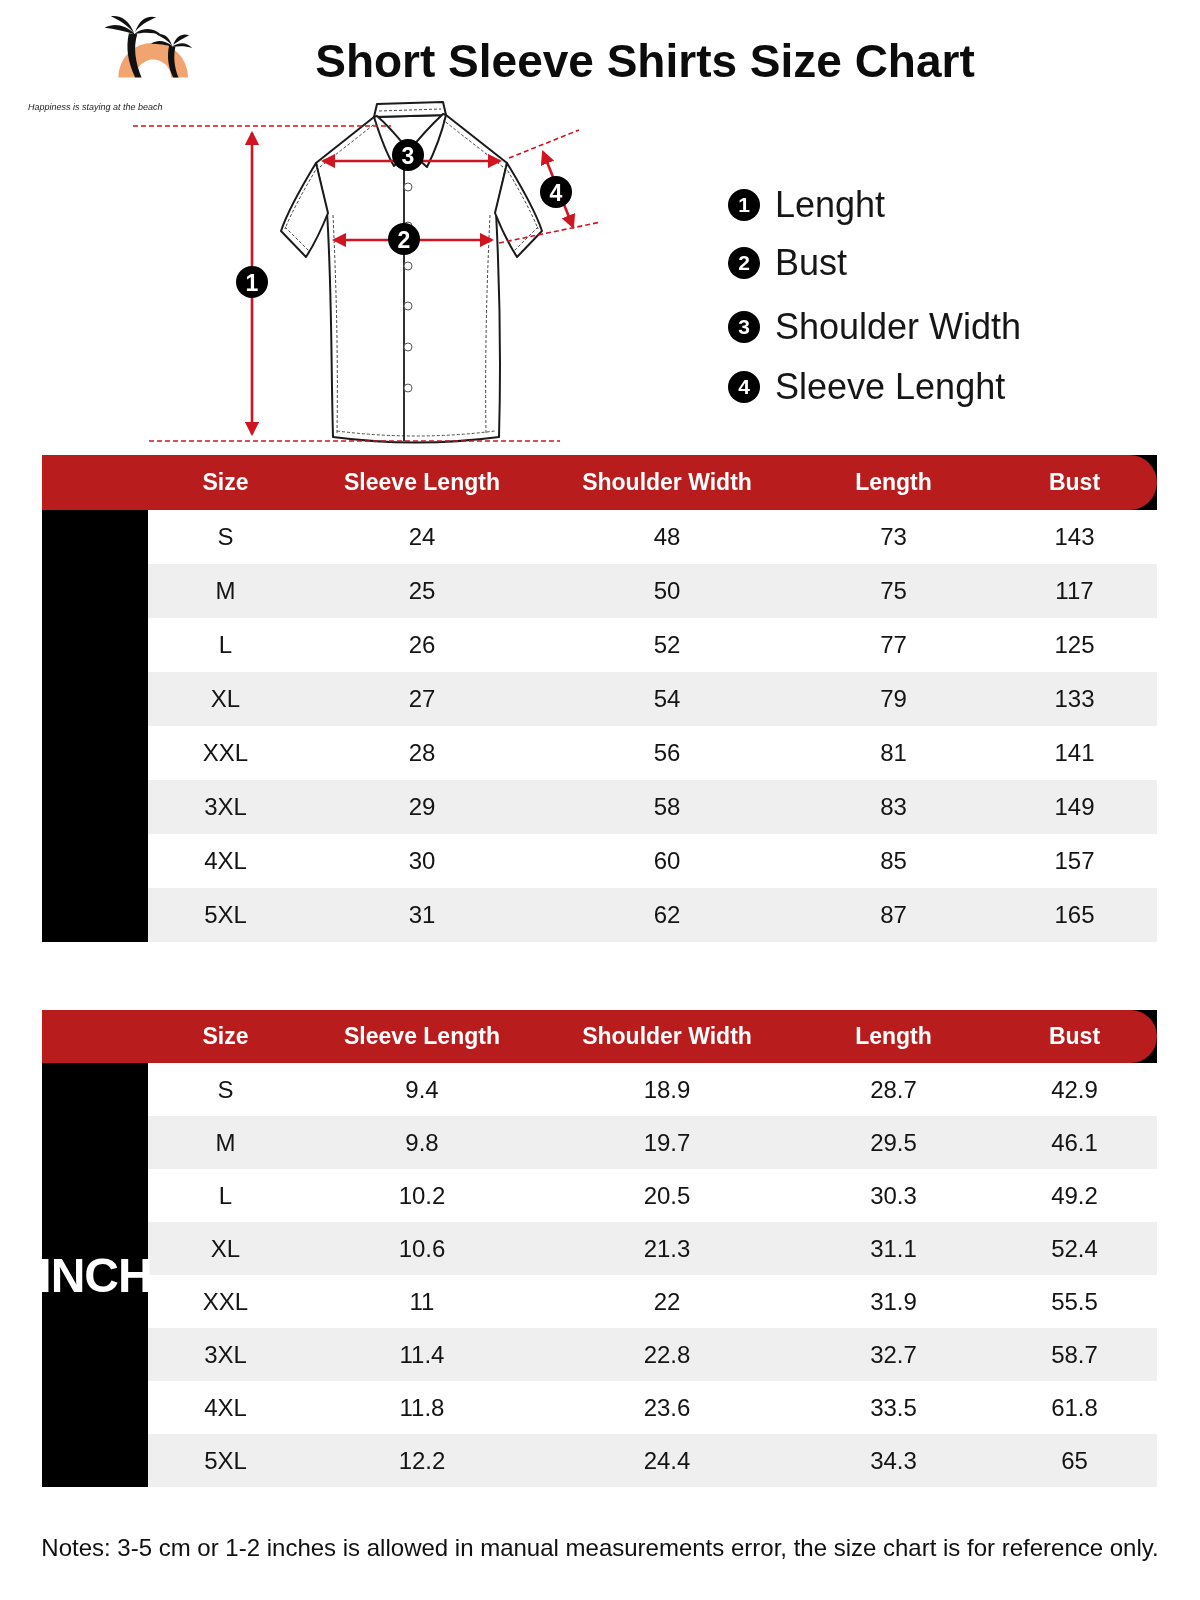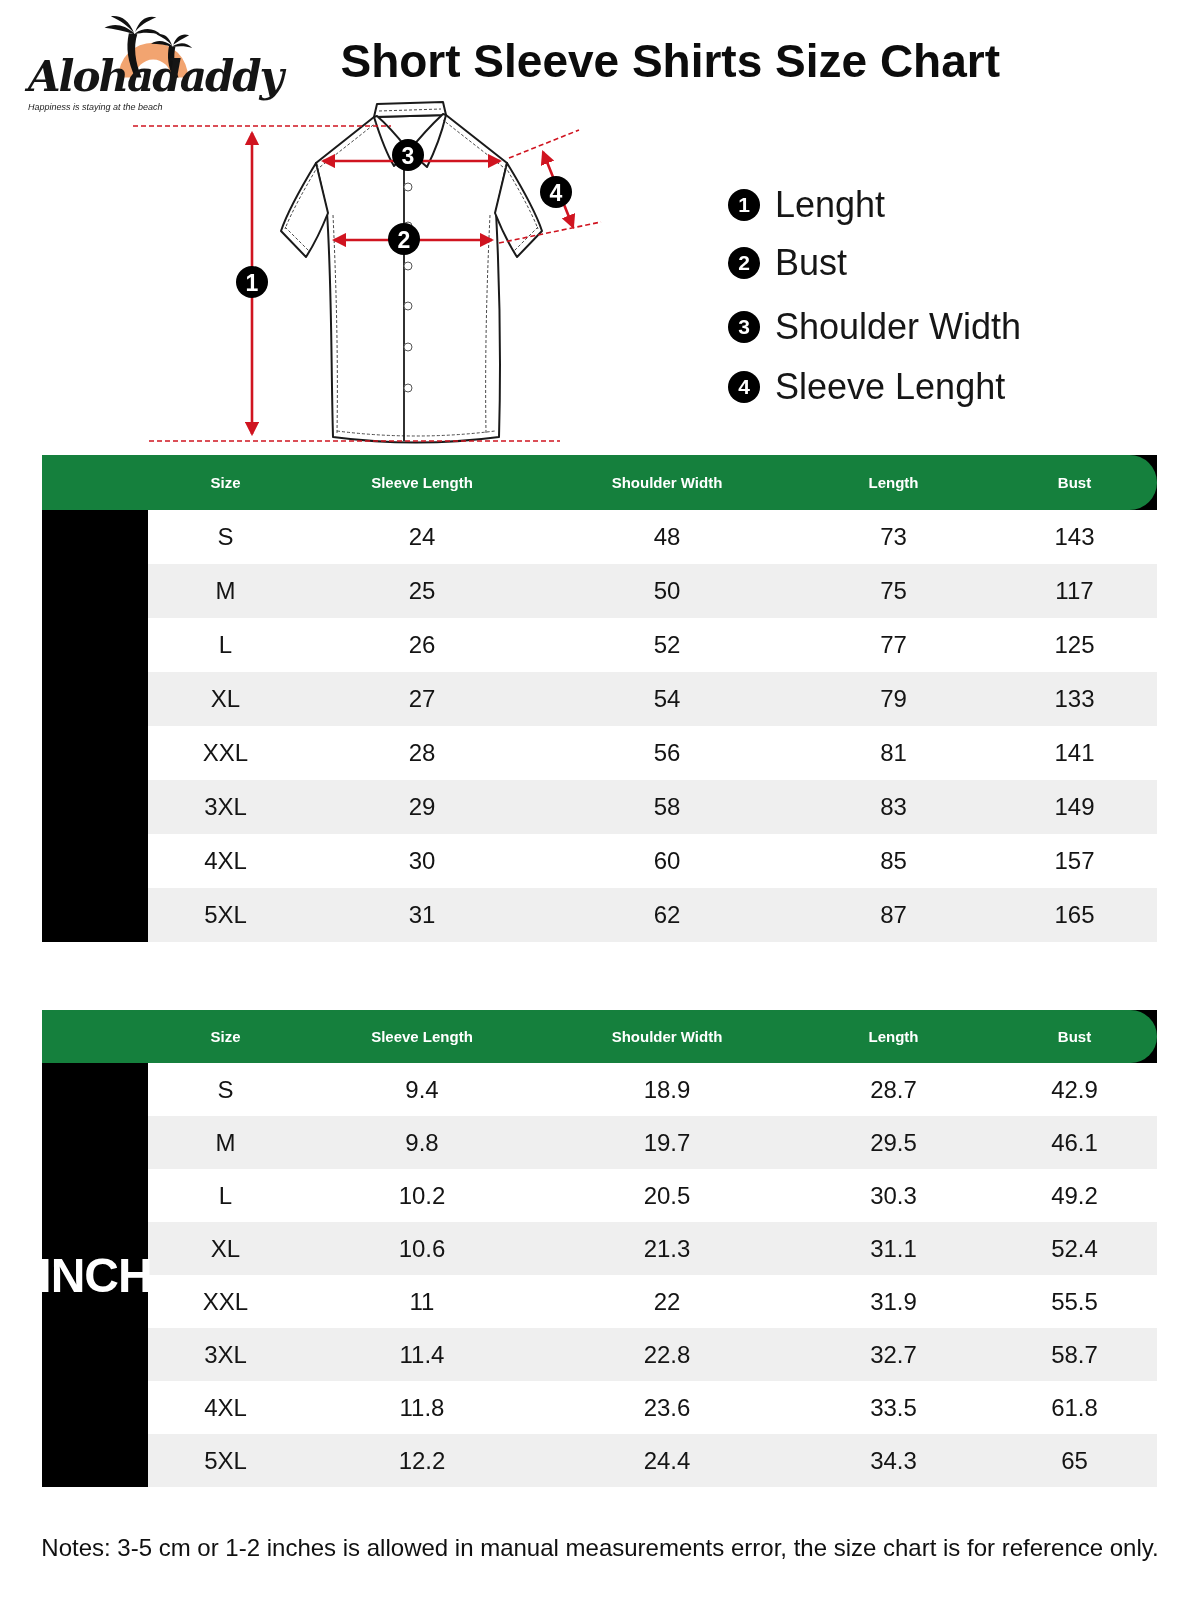--- a/index.html
+++ b/index.html
@@ -18,21 +18,21 @@
     font-family:"DejaVu Serif", serif; font-style:italic; font-weight:bold;
     font-size:42px; letter-spacing:-2px; color:#151515; line-height:1.1;
   }
   .logo-tagline {
     position:absolute; left:0; top:94px; width:224px; text-align:left;
     font-size:9px; color:#222; font-style:italic;
   }
 
   
   .page-title {
-    position:absolute; left:290px; top:34px; width:710px; text-align:right;
+    position:absolute; left:290px; top:34px; width:710px; text-align:center;
     font-size:46px; font-weight:bold; color:#0c0c0c; letter-spacing:0;
   }
 
   
   .diagram { position:absolute; left:125px; top:92px; width:495px; height:362px; }
 
   
   .legend-item { position:absolute; left:728px; display:flex; align-items:center; gap:15px; }
   .badge {
     width:32px; height:32px; border-radius:50%; background:#000; color:#fff;
@@ -40,22 +40,22 @@
     font-size:21px; font-weight:bold; flex:0 0 auto;
   }
   .legend-label { font-size:36px; color:#161616; white-space:nowrap; }
 
   
   .size-table { position:absolute; left:42px; width:1115px; background:#000; }
   #cm-table   { top:455px;  height:487px; }
   #inch-table { top:1010px; height:477px; }
 
   .thead {
-    display:flex; align-items:center; background:#15803d; color:#fff;
-    font-weight:bold; font-size:15px; padding-left:106px;
+    display:flex; align-items:center; background:#b91c1c; color:#fff;
+    font-weight:bold; font-size:23px; padding-left:106px;
     border-radius:0 30px 30px 0; position:relative; z-index:2;
   }
   #cm-table .thead   { height:55px; }
   #inch-table .thead { height:53px; }
 
   .tbody { margin-left:106px; background:#fff; }
   .trow { display:flex; align-items:center; font-size:24px; color:#141414; background:#fff; }
   #cm-table .trow   { height:54px; }
   #inch-table .trow { height:53px; }
   .trow.alt { background:#efefef; }
@@ -87,21 +87,20 @@
     <path d="M35,20 C26,12 16,10 7,15 C16,16 26,18 35,21 Z" fill="#111"></path>
     <path d="M35,20 C30,8 23,3 13,4 C22,8 29,13 35,20 Z" fill="#111"></path>
     <path d="M36,19 C40,7 47,3 56,5 C47,9 40,13 36,19 Z" fill="#111"></path>
     <path d="M36,20 C45,14 54,15 61,22 C52,19 43,19 36,21 Z" fill="#111"></path>
     <path d="M68,32 C66,42 67,52 72,62 L77,62 C73,52 72,42 74,33 Z" fill="#111"></path>
     <path d="M71,32 C64,27 57,26 51,30 C58,30 65,31 71,33 Z" fill="#111"></path>
     <path d="M71,32 C68,23 63,20 56,21 C62,24 67,27 71,32 Z" fill="#111"></path>
     <path d="M72,31 C75,23 80,20 87,22 C81,25 76,28 72,31 Z" fill="#111"></path>
     <path d="M72,32 C79,28 85,29 90,34 C84,32 77,32 72,33 Z" fill="#111"></path>
   </svg>
-  <div class="logo-name">Alohadaddy</div>
   <div class="logo-tagline">Happiness is staying at the beach</div>
 </div>
 
 <h1 class="page-title">Short Sleeve Shirts Size Chart</h1>
 
 <svg class="diagram" viewBox="125 92 495 362">
   <defs>
     <marker id="arr" viewBox="0 0 10 10" refX="8.5" refY="5" markerWidth="5.5" markerHeight="5.5" orient="auto-start-reverse">
       <path d="M0,0 L10,5 L0,10 Z" fill="#d01420"></path>
     </marker>

